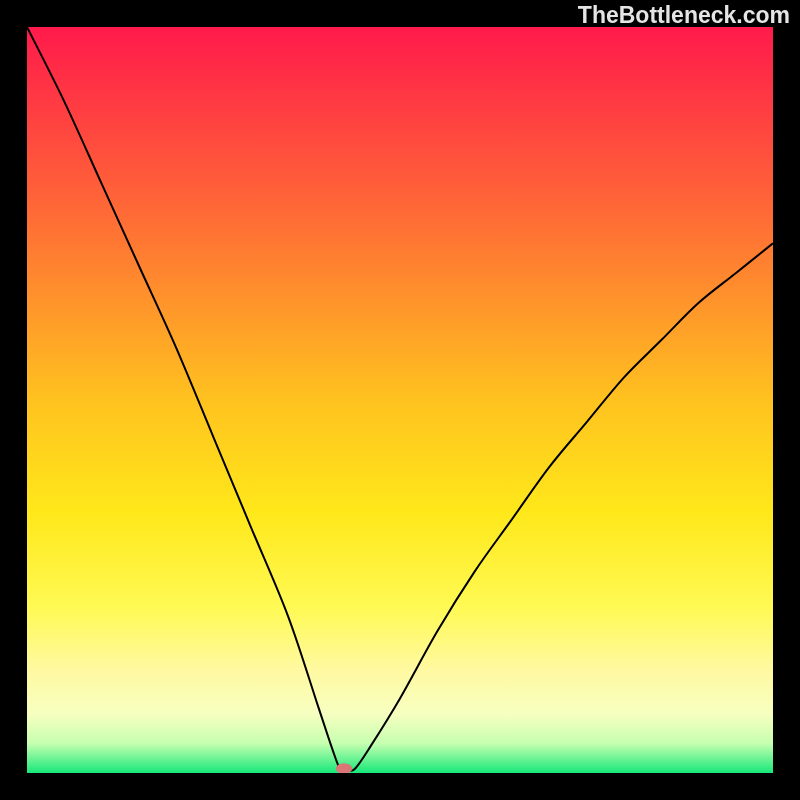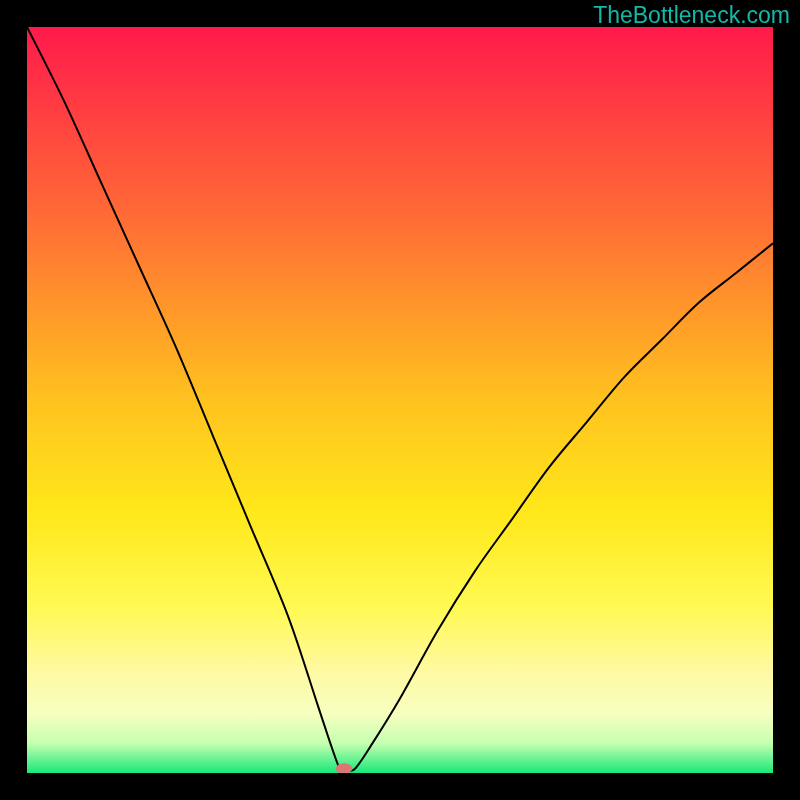--- a/index.html
+++ b/index.html
@@ -14,23 +14,23 @@
   .frame {
     position: relative;
     width: 800px;
     height: 800px;
     background: #000;
   }
   .watermark {
     position: absolute;
     top: 2px;
     right: 10px;
-    color: #14b8a6;
+    color: #e5e5e5;
     font-size: 23px;
-    font-weight: 400;
+    font-weight: 700;
     letter-spacing: 0px;
     z-index: 20;
     user-select: none;
   }
   .plot-wrap {
     position: absolute;
     left: 27px;
     top: 27px;
     width: 746px;
     height: 746px;

